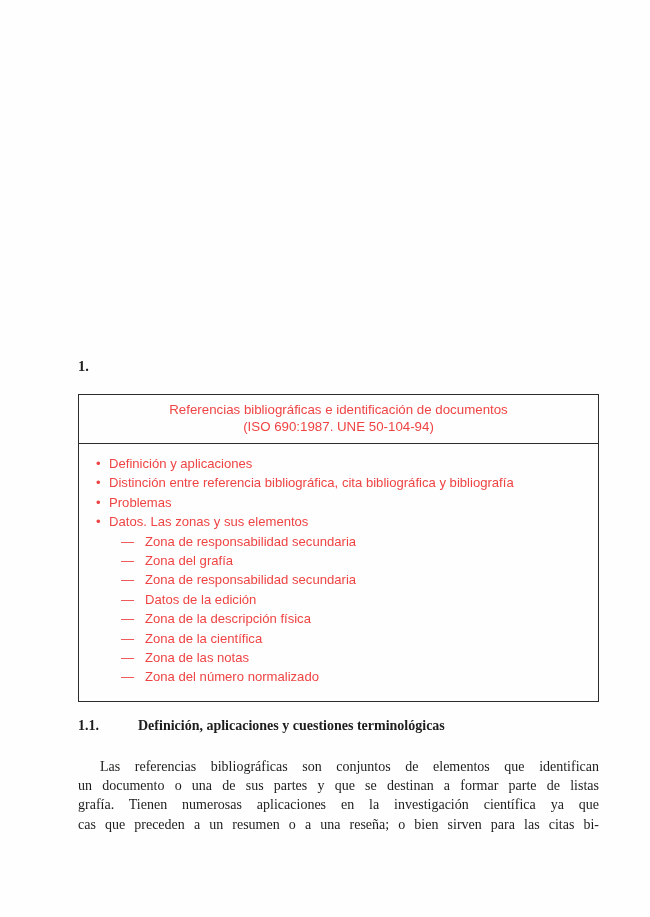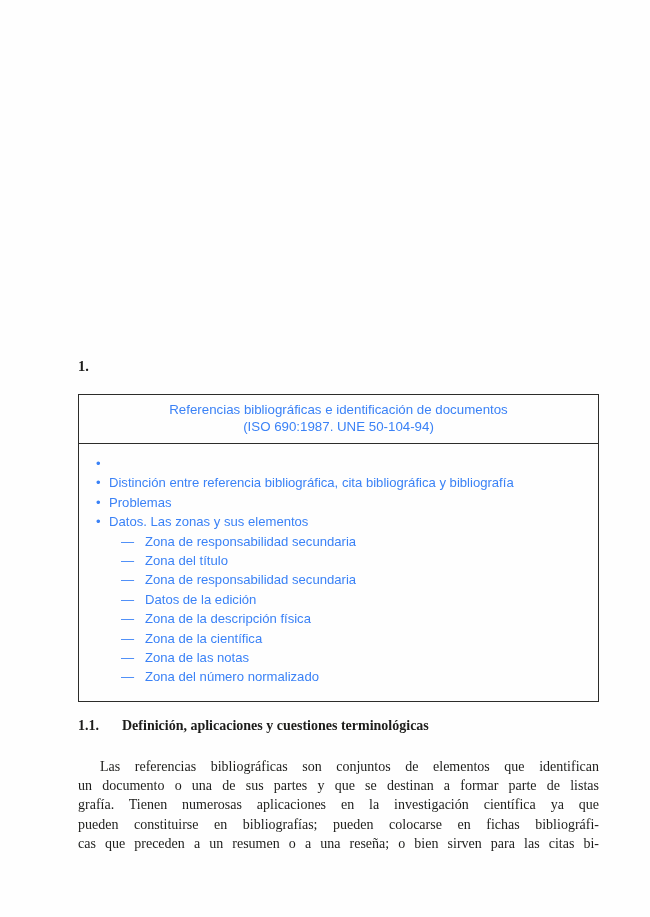--- a/index.html
+++ b/index.html
@@ -29,21 +29,21 @@
     display: flex;
     letter-spacing: 0.1px;
   }
   .section-heading .num { width: 30px; flex: 0 0 30px; }
 
   
   .summary-box {
     margin-top: 19px;
     border: 1px solid #2c2c2a;
     font-family: "Liberation Sans", sans-serif;
-    color: #3b82f6;
+    color: #ef4444;
   }
   .box-header {
     text-align: center;
     padding: 7px 10px 8px 10px;
     font-size: 13.3px;
     line-height: 16.5px;
     border-bottom: 1px solid #2c2c2a;
   }
   .box-list {
     padding: 10px 12px 14px 17px;
@@ -65,20 +65,21 @@
     width: 24px;
   }
 
   
   .subsection-heading {
     margin-top: 15px;
     font-weight: bold;
     font-size: 14px;
     line-height: 17px;
     display: flex;
+    gap: 16px;
   }
   .subsection-heading .num { width: 44px; flex: 0 0 44px; }
 
   
   .paragraph {
     margin-top: 21px;
     font-size: 14px;
   }
   .paragraph .pline {
     line-height: 19.3px;
@@ -103,41 +104,42 @@
 
     <div class="summary-box">
       <div class="box-header">
         <div>Referencias bibliográficas e identificación de documentos</div>
         <div>(ISO 690:1987. UNE 50-104-94)</div>
       </div>
       <div class="box-list">
 
         <div class="row">
           <span class="marker">•</span>
+          <span>Definición y aplicaciones</span>
         </div>
         <div class="row">
           <span class="marker">•</span>
           <span>Distinción entre referencia bibliográfica, cita bibliográfica y bibliografía</span>
         </div>
         <div class="row">
           <span class="marker">•</span>
           <span>Problemas</span>
         </div>
         <div class="row">
           <span class="marker">•</span>
           <span>Datos. Las zonas y sus elementos</span>
         </div>
 
         <div class="row dash">
           <span class="marker">—</span>
           <span>Zona de responsabilidad secundaria</span>
         </div>
         <div class="row dash">
           <span class="marker">—</span>
-          <span>Zona del título</span>
+          <span>Zona del grafía</span>
         </div>
         <div class="row dash">
           <span class="marker">—</span>
           <span>Zona de responsabilidad secundaria</span>
         </div>
         <div class="row dash">
           <span class="marker">—</span>
           <span>Datos de la edición</span>
         </div>
         <div class="row dash">
@@ -162,18 +164,17 @@
 
     <div class="subsection-heading">
       <span class="num">1.1.</span>
       <span>Definición, aplicaciones y cuestiones terminológicas</span>
     </div>
 
     <div class="paragraph">
       <div class="pline indent">Las referencias bibliográficas son conjuntos de elementos que identifican</div>
       <div class="pline">un documento o una de sus partes y que se destinan a formar parte de listas</div>
       <div class="pline">grafía. Tienen numerosas aplicaciones en la investigación científica ya que</div>
-      <div class="pline">pueden constituirse en bibliografías; pueden colocarse en fichas bibliográfi-</div>
       <div class="pline">cas que preceden a un resumen o a una reseña; o bien sirven para las citas bi-</div>
     </div>
 
   </div>
 </div>
 
 </body></html>

